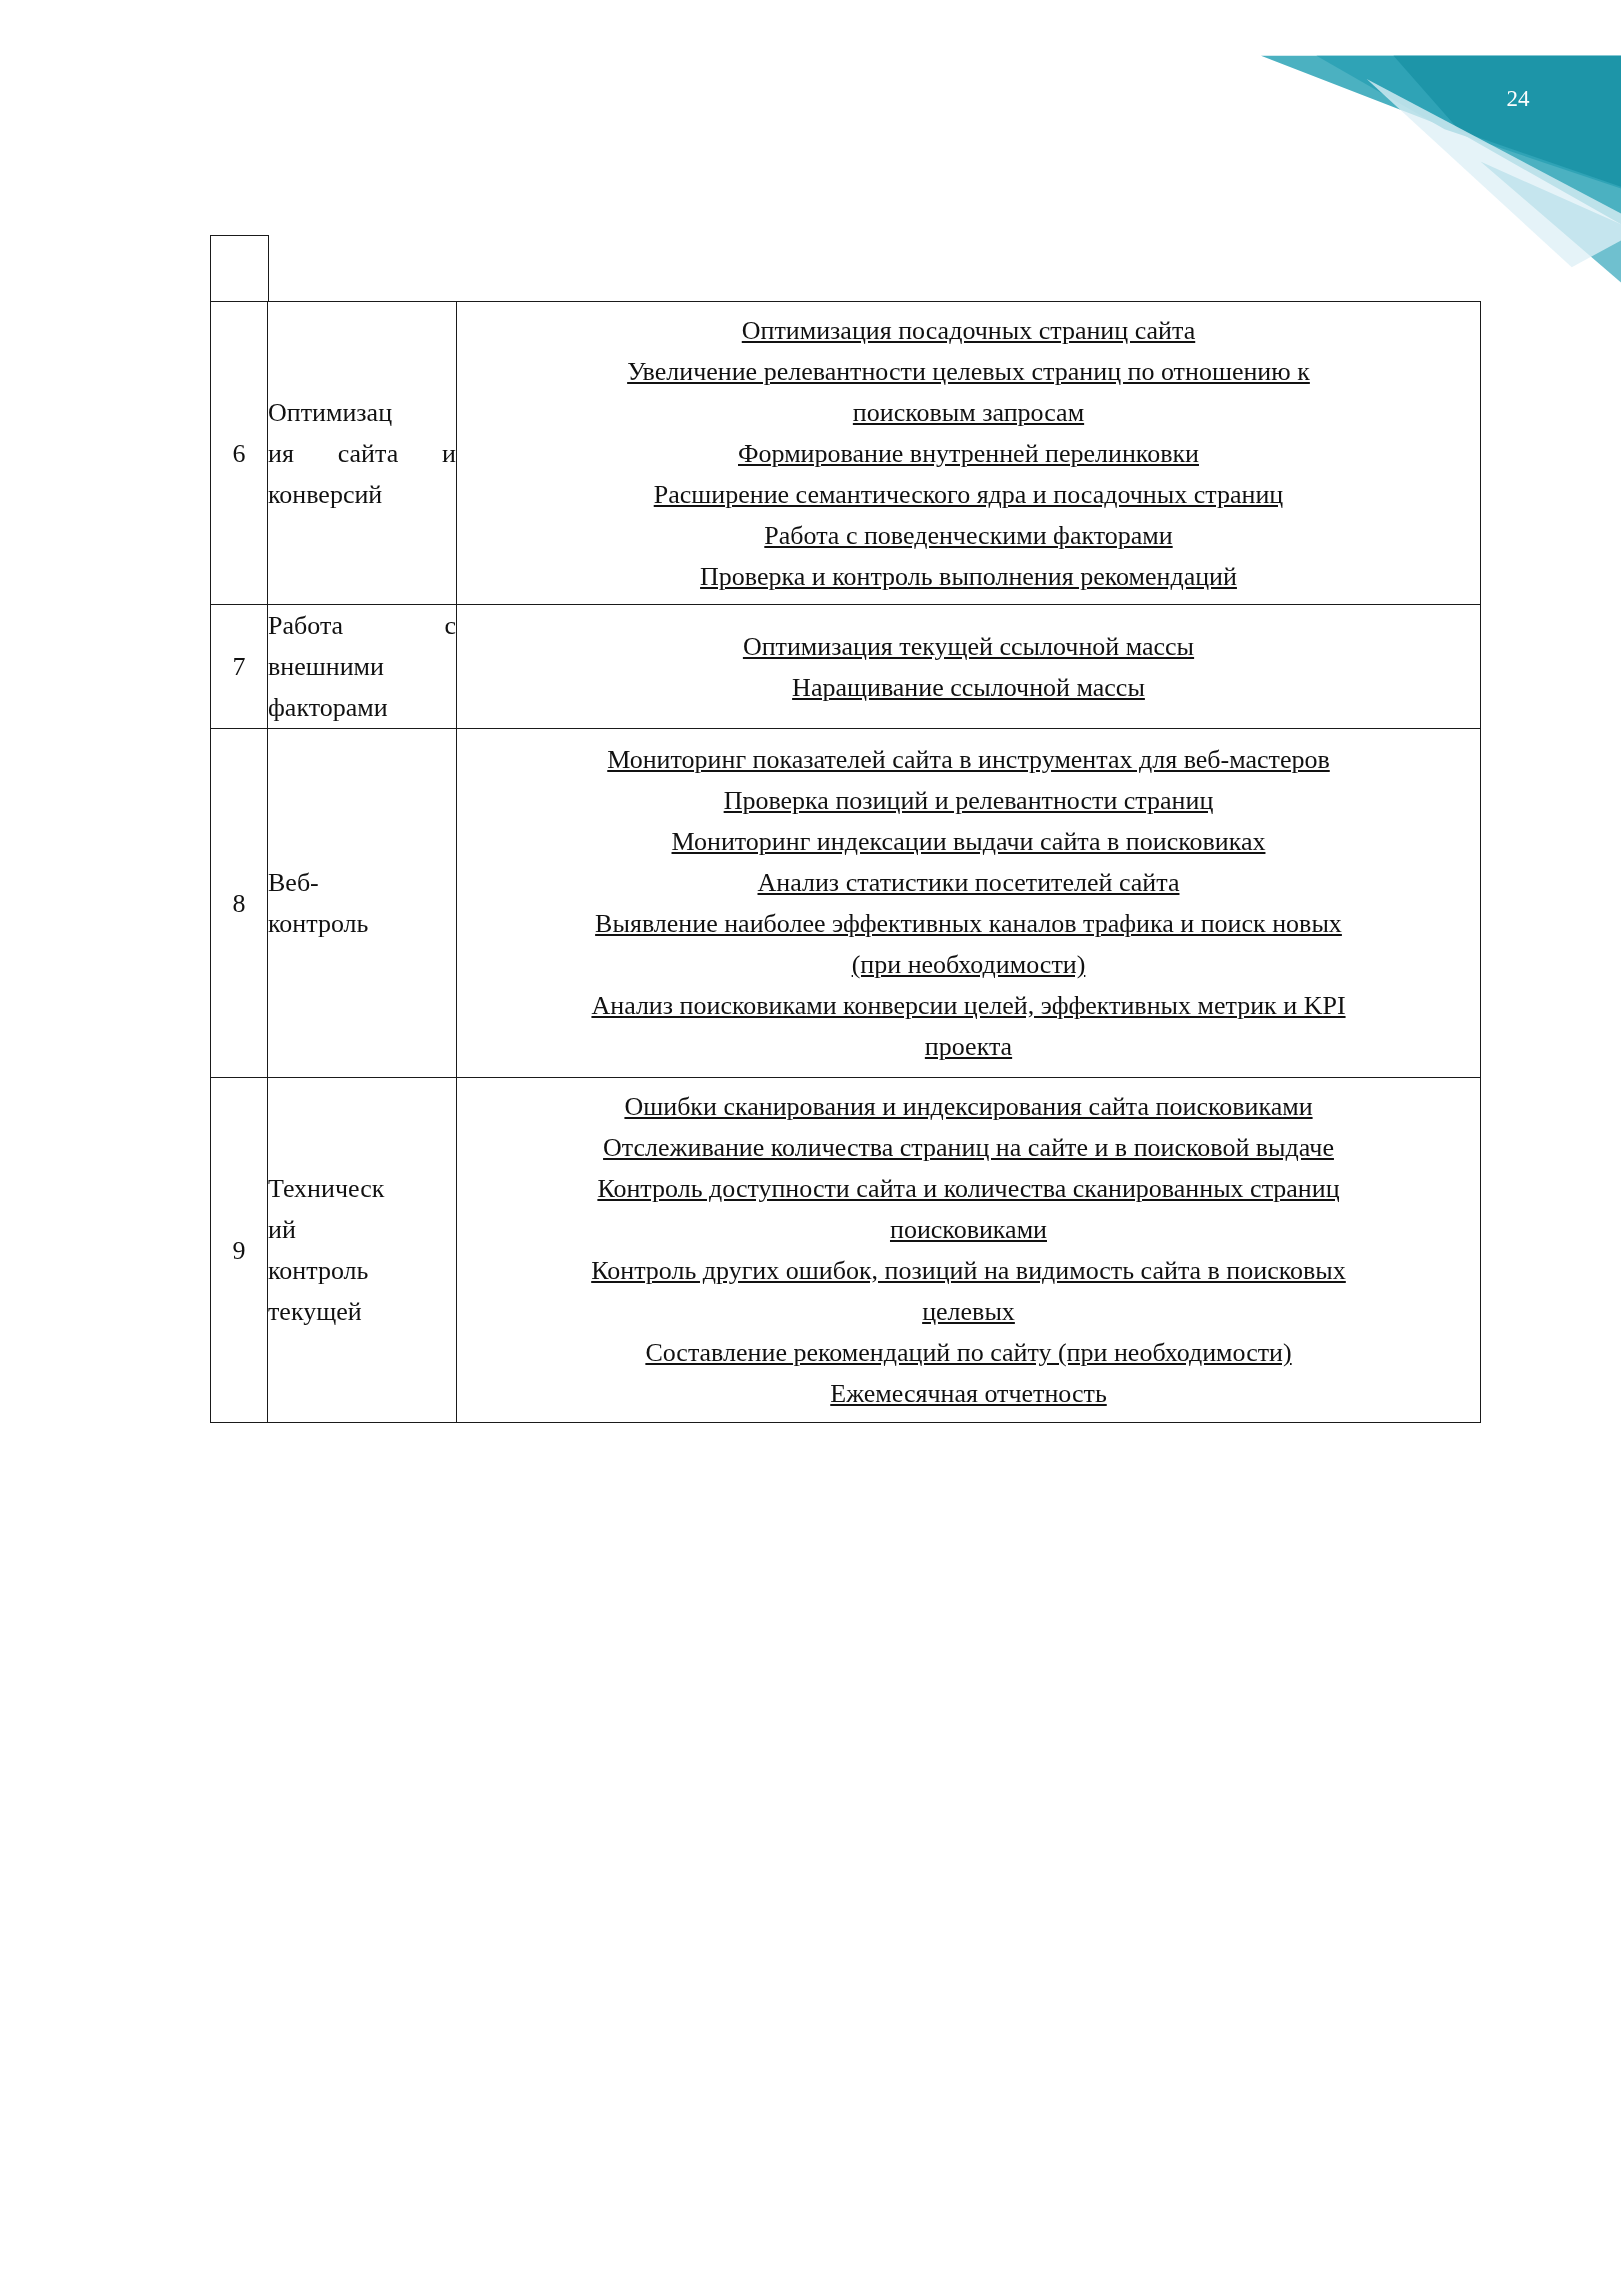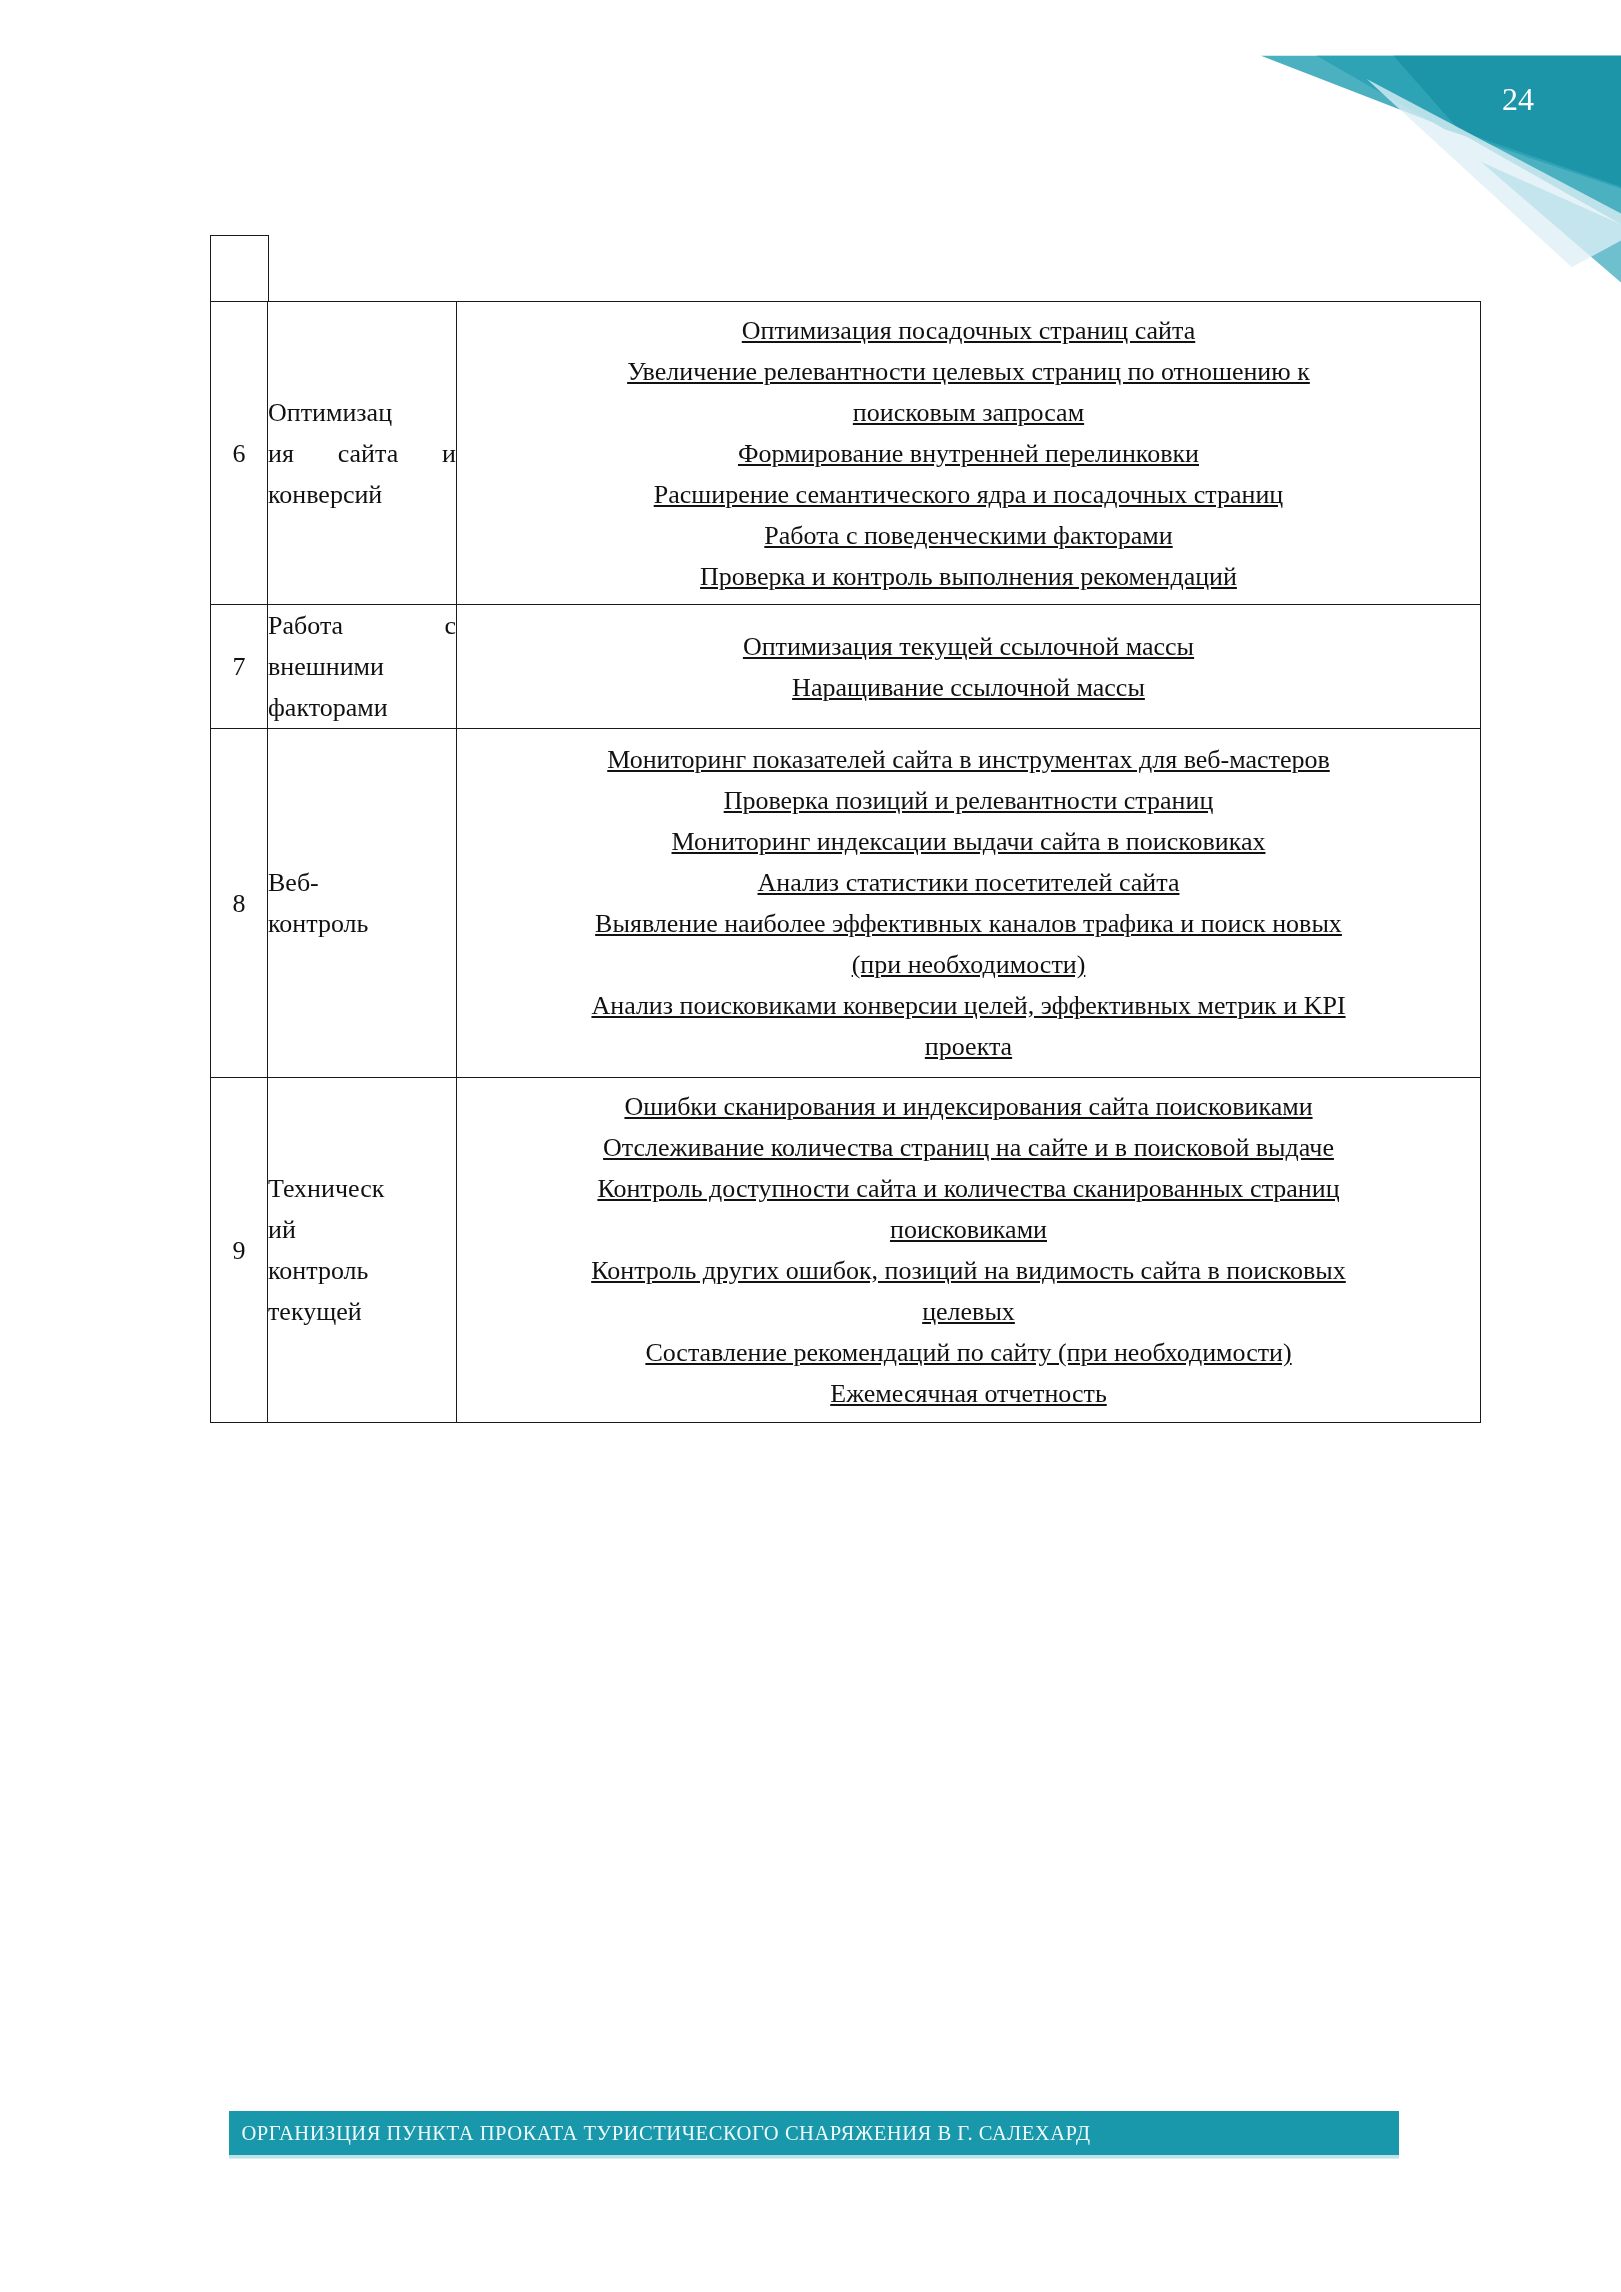--- a/index.html
+++ b/index.html
@@ -20,21 +20,21 @@
   .corner-art {
     position: absolute;
     left: 1261px; top: 54px;
     width: 360px; height: 233px;
   }
   .page-number {
     position: absolute;
     left: 1490px; top: 81px;
     width: 56px;
     text-align: center;
-    font-size: 32px;
+    font-size: 23px;
     line-height: 36px;
     color: #fbfdfd;
   }
 
   
   .continued-cell {
     position: absolute;
     left: 210px; top: 235px;
     width: 59px; height: 66px;
     box-sizing: border-box;
@@ -172,18 +172,15 @@
             <div class="task-line">поисковиками</div>
             <div class="task-line">Контроль других ошибок, позиций на видимость сайта в поисковых</div>
             <div class="task-line">целевых</div>
             <div class="task-line">Составление рекомендаций по сайту (при необходимости)</div>
             <div class="task-line">Ежемесячная отчетность</div>
           </td>
     </tr>
       </tbody>
   </table>
 
-  <div class="footer-bar">
-    <div class="footer-title">ОРГАНИЗЦИЯ ПУНКТА ПРОКАТА ТУРИСТИЧЕСКОГО СНАРЯЖЕНИЯ В Г. САЛЕХАРД</div>
-  </div>
 
 </div>
 
 
 </body></html>

